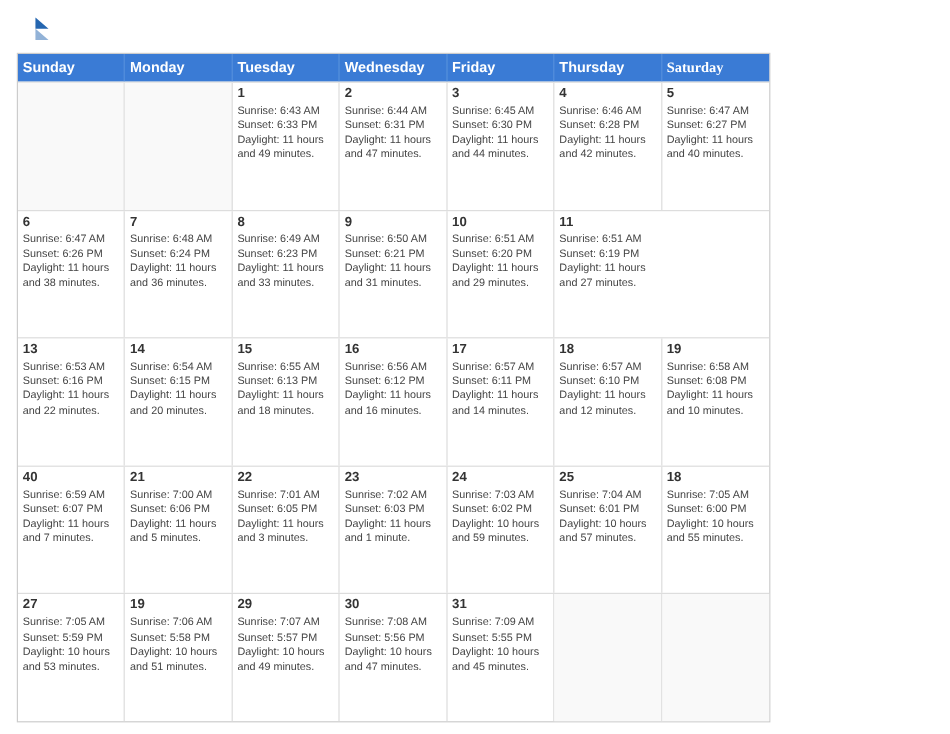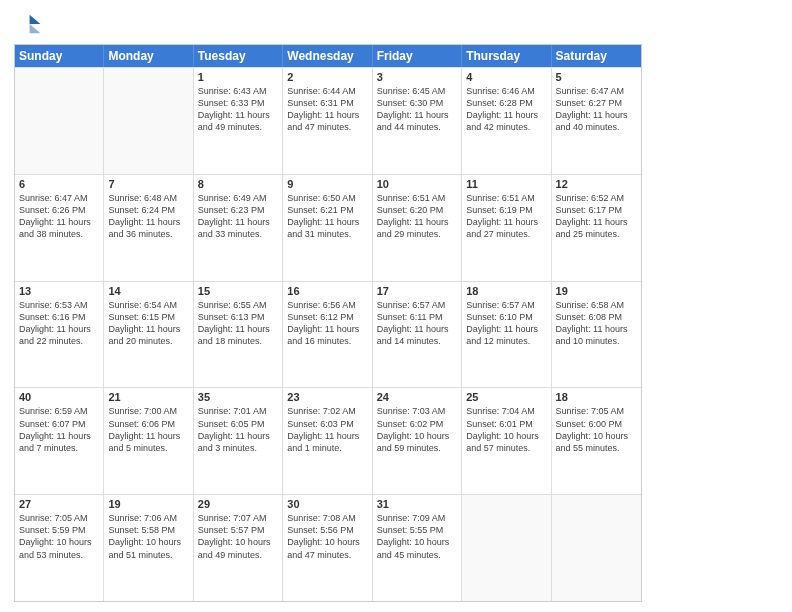--- a/index.html
+++ b/index.html
@@ -66,21 +66,21 @@
       background: #3a7bd5;
     }
     .cal-header-cell {
       color: #fff;
       font-size: 12px;
       font-weight: bold;
       padding: 4px 4px;
       text-align: left;
       border-right: 1px solid #5590dd;
     }
-    .cal-header-cell:last-child { border-right: none; }
+    .cal-header-cell:last-child { border-right: none; font-family: Liberation Serif, serif; }
     .cal-body {
       flex: 1;
       display: flex;
       flex-direction: column;
     }
     .cal-row {
       display: grid;
       grid-template-columns: repeat(7, 1fr);
       flex: 1;
       border-top: 1px solid #ddd;
@@ -226,28 +226,20 @@
         </div>
           </div>
           <div class="cal-cell">
         <div class="day-num">11</div>
         <div class="cell-info">
           Sunrise: 6:51 AM<br>
           Sunset: 6:19 PM<br>
           Daylight: 11 hours and 27 minutes.
         </div>
           </div>
-          <div class="cal-cell">
-        <div class="day-num">12</div>
-        <div class="cell-info">
-          Sunrise: 6:52 AM<br>
-          Sunset: 6:17 PM<br>
-          Daylight: 11 hours and 25 minutes.
-        </div>
-          </div>
         </div>
         <div class="cal-row">
           <div class="cal-cell">
         <div class="day-num">13</div>
         <div class="cell-info">
           Sunrise: 6:53 AM<br>
           Sunset: 6:16 PM<br>
           Daylight: 11 hours and 22 minutes.
         </div>
           </div>
@@ -311,21 +303,21 @@
           </div>
           <div class="cal-cell">
         <div class="day-num">21</div>
         <div class="cell-info">
           Sunrise: 7:00 AM<br>
           Sunset: 6:06 PM<br>
           Daylight: 11 hours and 5 minutes.
         </div>
           </div>
           <div class="cal-cell">
-        <div class="day-num">35</div>
+        <div class="day-num">22</div>
         <div class="cell-info">
           Sunrise: 7:01 AM<br>
           Sunset: 6:05 PM<br>
           Daylight: 11 hours and 3 minutes.
         </div>
           </div>
           <div class="cal-cell">
         <div class="day-num">23</div>
         <div class="cell-info">
           Sunrise: 7:02 AM<br>

